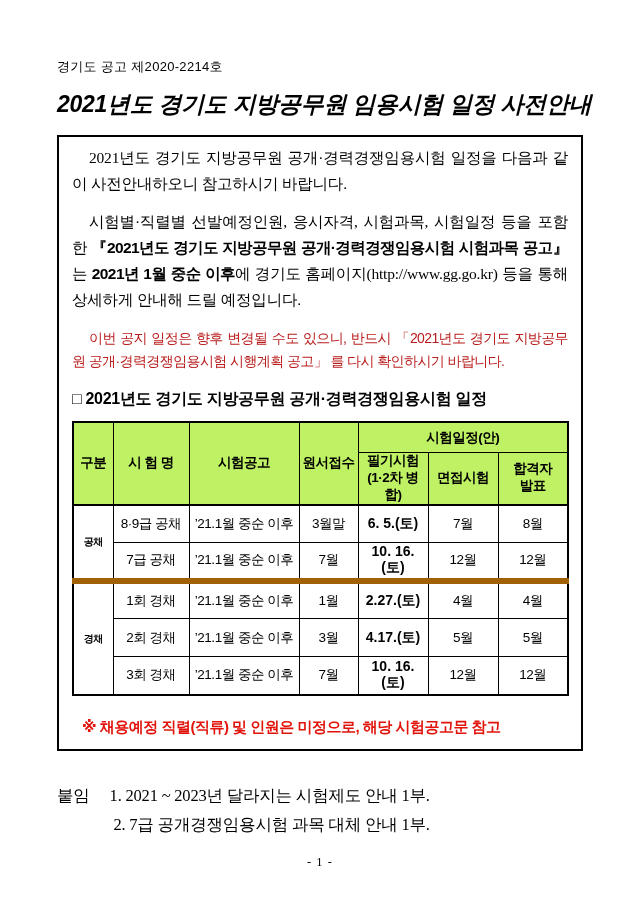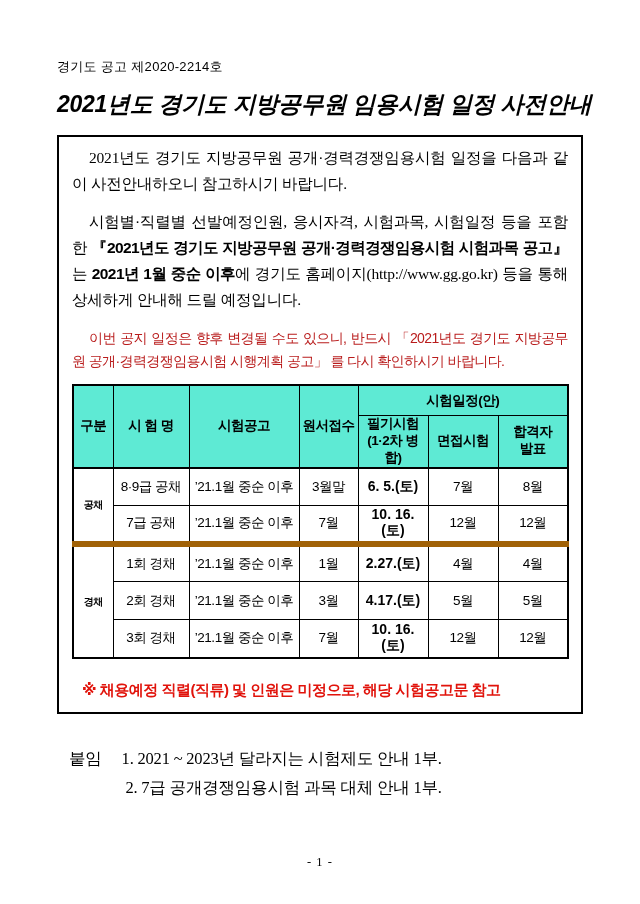--- a/index.html
+++ b/index.html
@@ -80,21 +80,21 @@
   }
   .schedule th, .schedule td {
     border:1px solid #000;
     text-align:center;
     vertical-align:middle;
     font-size:13.5px;
     letter-spacing:-0.5px;
     padding:0 2px;
   }
   .schedule thead th {
-    background:#5eead4;
+    background:#bef264;
     font-weight:bold;
   }
   .schedule thead { border-bottom:2px solid #000; }
   .schedule tr.hrow1 th { height:30px; }
   .schedule tr.hrow2 th { height:40px; line-height:1.25; }
   .schedule tbody tr { height:38px; }
   .schedule td.group-cell { font-weight:bold; font-size:10px; }
   .schedule td.written { font-weight:bold; font-size:14px; letter-spacing:0; }
   .schedule tr.group-start td { border-top:6px solid #a16207; }
 
@@ -108,21 +108,21 @@
     white-space:nowrap;
   }
 
   .attachments {
     margin-top:30px;
     font-size:16.5px;
     display:flex;
     line-height:1.8;
     letter-spacing:-0.2px;
   }
-  .attach-label { flex:0 0 auto;margin-left:12px; }
+  .attach-label { flex:0 0 auto; }
   .attach-items { margin-left:20px;text-align:right; }
 
   .page-number {
     position:absolute;
     left:0; right:0;
     bottom:34px;
     text-align:center;
     font-size:12.5px;
     letter-spacing:1px;
   }
@@ -137,20 +137,21 @@
   <div class="title">2021년도 경기도 지방공무원 임용시험 일정 사전안내</div>
 
   <div class="notice-box">
 
     <p class="para">2021년도 경기도 지방공무원 공개·경력경쟁임용시험 일정을 다음과 같이 사전안내하오니 참고하시기 바랍니다.</p>
 
     <p class="para"><span>시험별·직렬별 선발예정인원, 응시자격, 시험과목, 시험일정 등을 포함한 </span><span class="bold-gothic">『2021년도 경기도 지방공무원 공개·경력경쟁임용시험 시험과목 공고』</span><span> 는 </span><span class="bold-gothic">2021년 1월 중순 이후</span><span>에 경기도 홈페이지(http://www.gg.go.kr) 등을 통해 상세하게 안내해 드릴 예정입니다.</span></p>
 
     <p class="warning">이번 공지 일정은 향후 변경될 수도 있으니, 반드시 「2021년도 경기도 지방공무원 공개·경력경쟁임용시험 시행계획 공고」 를 다시 확인하시기 바랍니다.</p>
 
+    <div class="section-heading">□ 2021년도 경기도 지방공무원 공개·경력경쟁임용시험 일정</div>
 
     <table class="schedule">
       <thead>
         <tr class="hrow1">
           <th rowspan="2" style="width:40px">구분</th>
           <th rowspan="2" style="width:76px">시 험 명</th>
           <th rowspan="2" style="width:110px">시험공고</th>
           <th rowspan="2" style="width:59px">원서접수</th>
           <th colspan="3">시험일정(안)</th>
         </tr>

